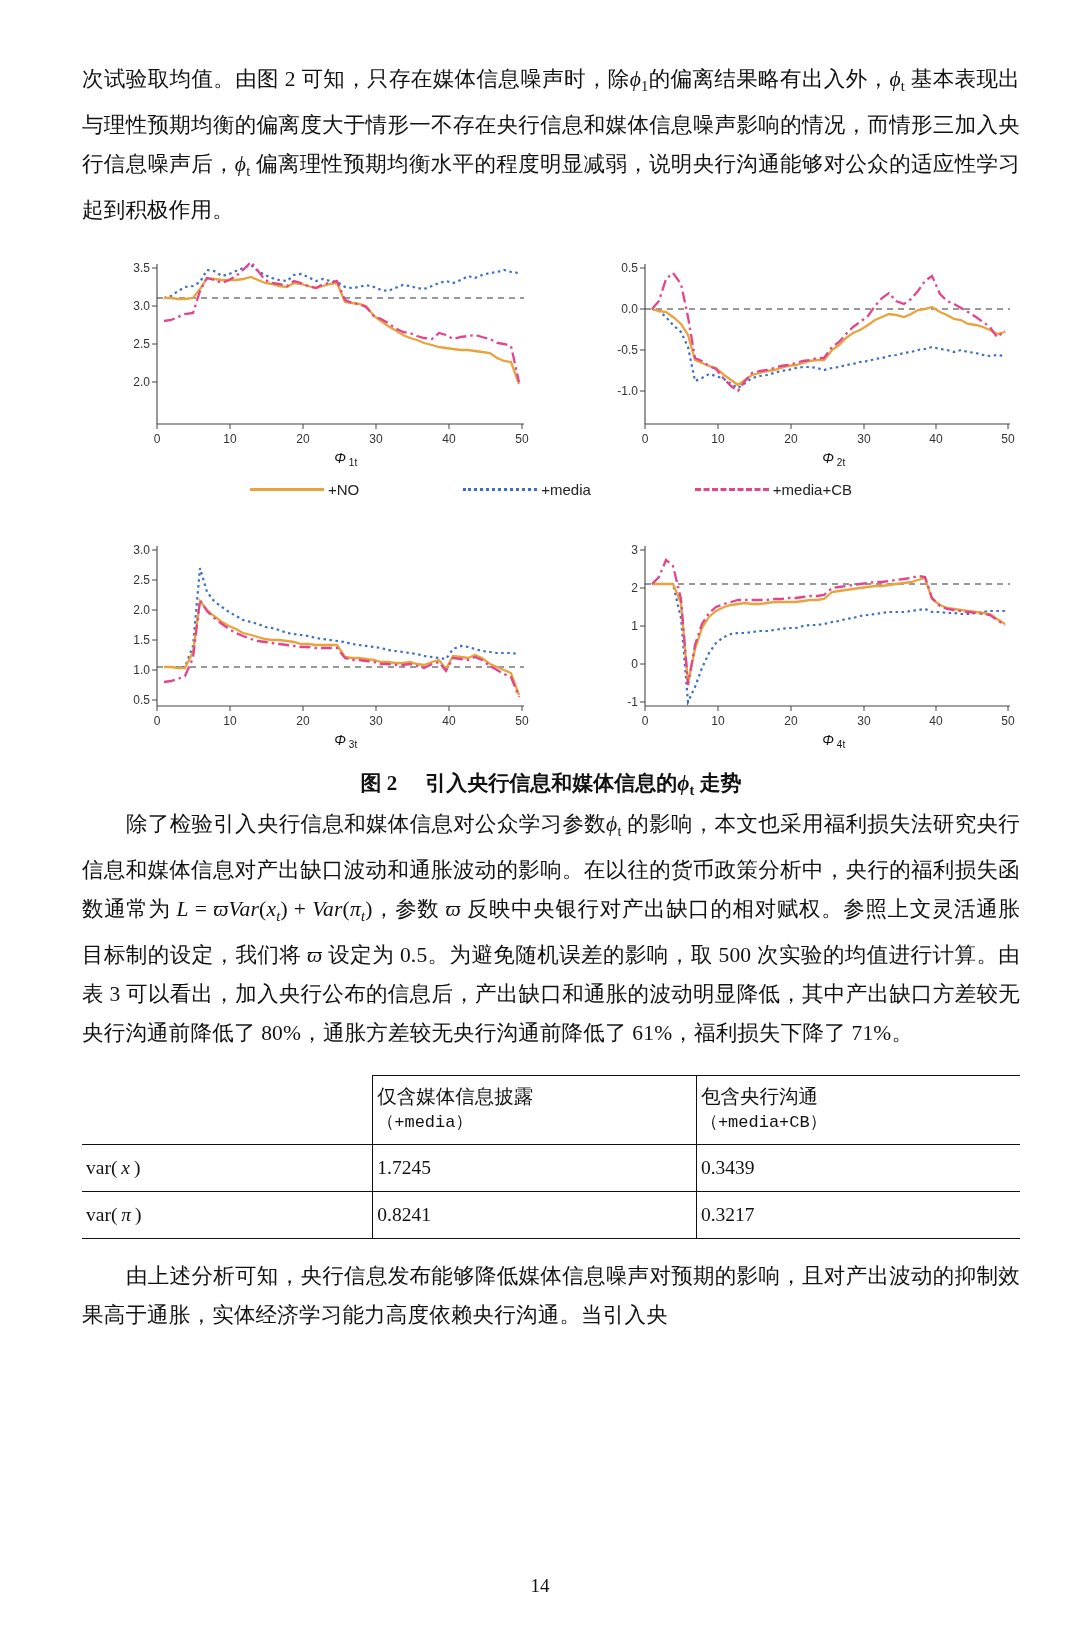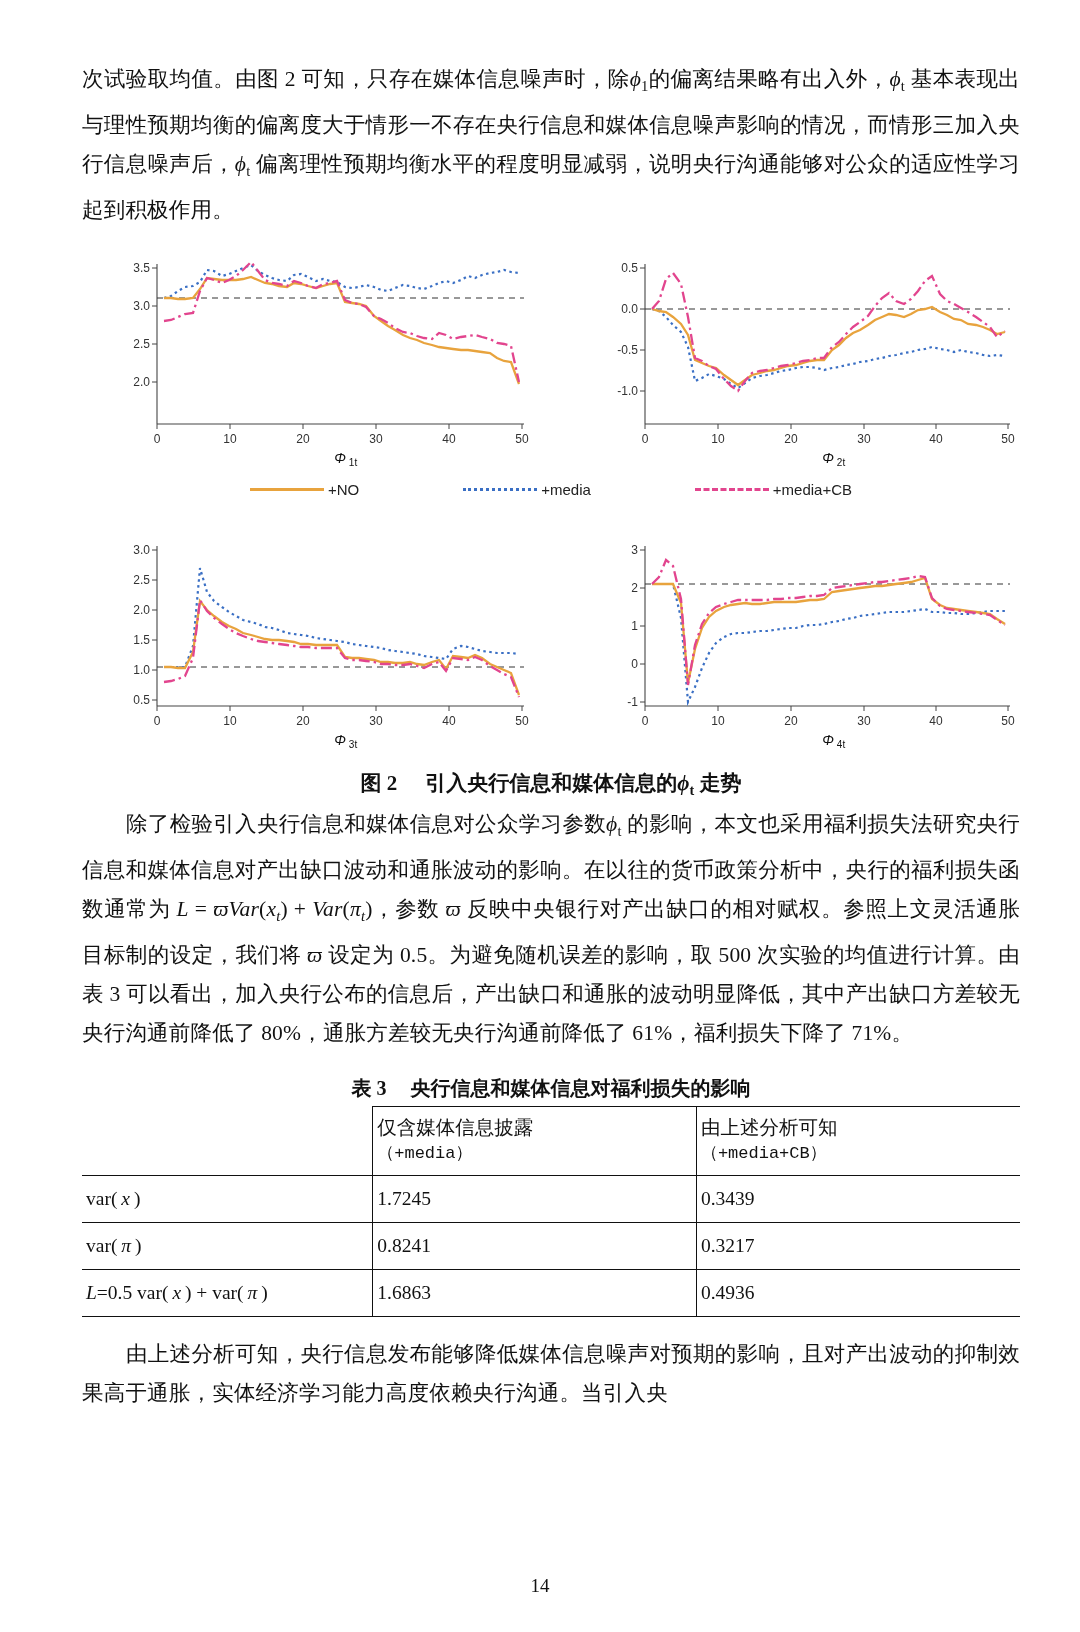--- a/index.html
+++ b/index.html
@@ -318,51 +318,43 @@
 
     <div class="figcaption">
       <span>图 2</span><span class="gap"></span>引入央行信息和媒体信息的<span class="ital">ϕ</span><span class="sub">t</span> 走势
     </div>
   </div>
 
   <p class="para indent" style="margin-top:0;">
     除了检验引入央行信息和媒体信息对公众学习参数<span class="ital">ϕ</span><span class="sub">t</span> 的影响，本文也采用福利损失法研究央行信息和媒体信息对产出缺口波动和通胀波动的影响。在以往的货币政策分析中，央行的福利损失函数通常为<span class="ital">&nbsp;L</span> = <span class="ital">ϖVar</span>(<span class="ital">x<span class="sub">t</span></span>) + <span class="ital">Var</span>(<span class="ital">π<span class="sub">t</span></span>)，参数<span class="ital">&nbsp;ϖ&nbsp;</span>反映中央银行对产出缺口的相对赋权。参照上文灵活通胀目标制的设定，我们将<span class="ital">&nbsp;ϖ&nbsp;</span>设定为 0.5。为避免随机误差的影响，取 500 次实验的均值进行计算。由表 3 可以看出，加入央行公布的信息后，产出缺口和通胀的波动明显降低，其中产出缺口方差较无央行沟通前降低了 80%，通胀方差较无央行沟通前降低了 61%，福利损失下降了 71%。
   </p>
 
-  <div class="tablecaption">
-    <span>表 3</span><span class="gap"></span><span>央行信息和媒体信息对福利损失的影响</span>
-  </div>
 
   <table class="welfare">
     <tbody>
       <tr>
         <td class="hdr" style="width:31%;border-left:none;border-top:none;border-bottom:1.4px solid #111;"></td>
         <td class="hdr" style="width:34.5%">
           <div>仅含媒体信息披露</div>
           <div class="mono">（+media）</div>
         </td>
         <td class="hdr" style="width:34.5%;border-right:none;">
-          <div>由上述分析可知</div>
+          <div>包含央行沟通</div>
           <div class="mono">（+media+CB）</div>
         </td>
       </tr>
       <tr>
         <td style="border-left:none;">var(<span class="ital"> x </span>)</td>
         <td>1.7245</td>
         <td style="border-right:none;">0.3439</td>
       </tr>
       <tr>
         <td style="border-left:none;">var(<span class="ital"> π </span>)</td>
         <td>0.8241</td>
         <td style="border-right:none;">0.3217</td>
       </tr>
-      <tr>
-        <td style="border-left:none;border-bottom:1.4px solid #111;"><span class="ital">L</span>=0.5 var(<span class="ital"> x </span>) + var(<span class="ital"> π </span>)</td>
-        <td>1.6863</td>
-        <td style="border-right:none;">0.4936</td>
-      </tr>
     </tbody>
   </table>
 
   <p class="para indent" style="margin-top:18px;">由上述分析可知，央行信息发布能够降低媒体信息噪声对预期的影响，且对产出波动的抑制效果高于通胀，实体经济学习能力高度依赖央行沟通。当引入央</p>
 
   <div class="pagenum">14</div>
 </div>
 
 </body></html>

